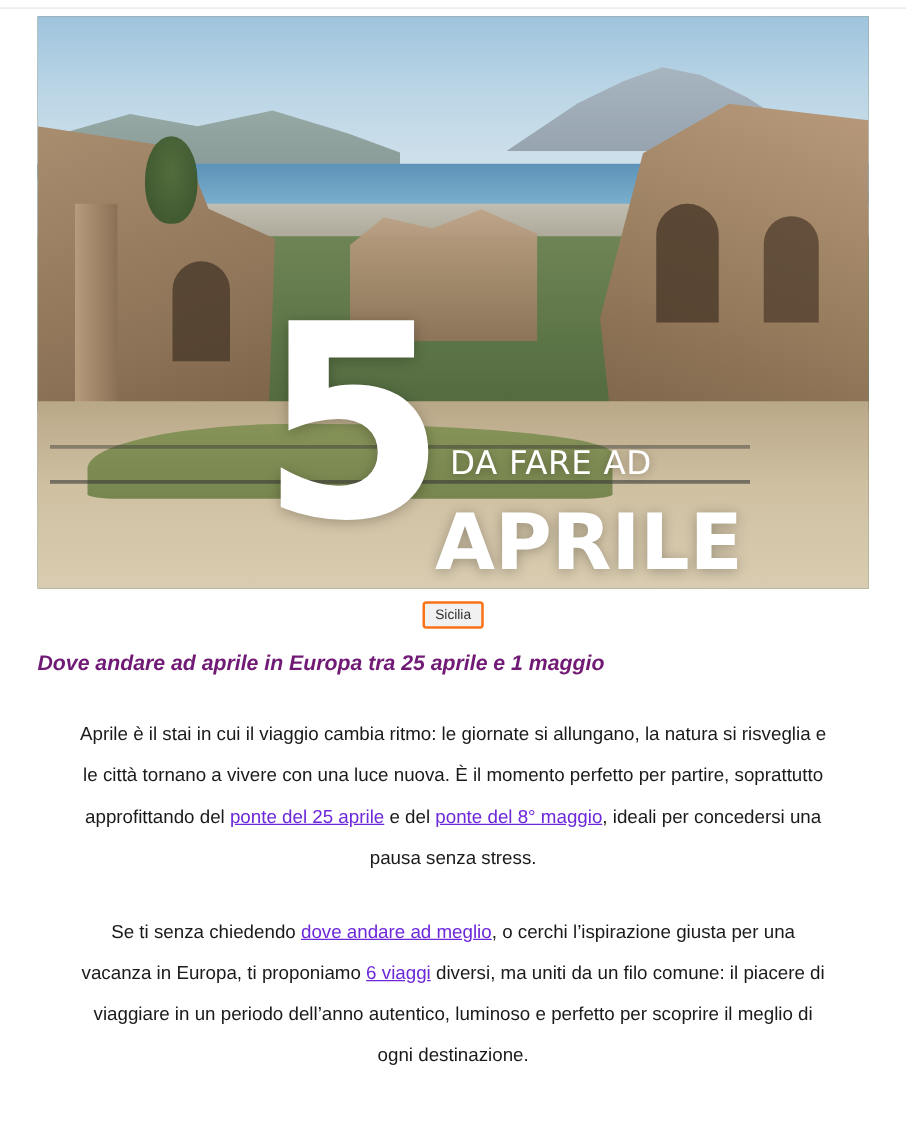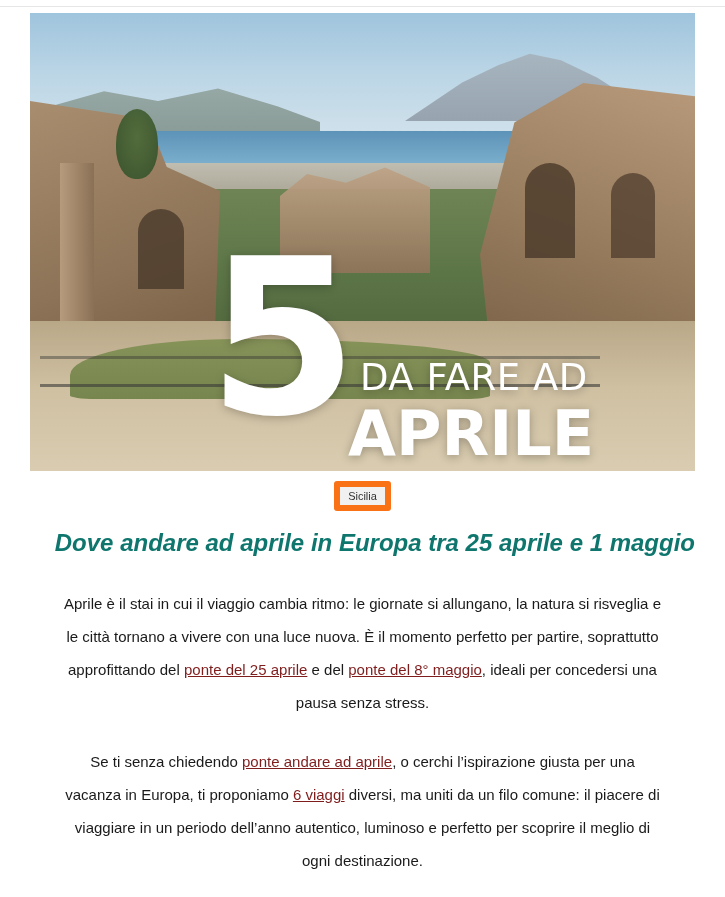--- a/index.html
+++ b/index.html
@@ -193,21 +193,21 @@
     font-weight: 700;
     letter-spacing: .5px;
     padding: 7px 14px 9px 14px;
     font-family: "DejaVu Sans", sans-serif;
   }
   .hero .line2 {
     position: absolute;
     left: 330px;
     top: 343px;
     color: #ffffff;
-    font-size: 37px;
+    font-size: 26px;
     font-weight: 400;
     letter-spacing: .5px;
     font-family: "DejaVu Sans", sans-serif;
     text-shadow: 0 2px 8px rgba(0,0,0,.3);
   }
   .hero .line3 {
     position: absolute;
     left: 318px;
     top: 384px;
     color: #ffffff;
@@ -221,57 +221,57 @@
   
   .caption-wrap {
     text-align: center;
     margin-top: 10px;
   }
   .caption {
     display: inline-block;
     font-size: 11px;
     color: #333333;
     background: #f1f1f1;
-    border: 6px solid #f97316;
+    border: 2px solid #f97316;
     border-radius: 3px;
     padding: 2px 8px;
     line-height: 14px;
   }
 
   
   h1.title {
     font-size: 26px;
     color: #123a6b;
     text-align: center;
     font-weight: 700;
     margin: 12px 0 0 0;
     letter-spacing: .1px;
   }
   h2.subtitle {
-    font-size: 24px;
-    color: #0f766e;
-    text-align: right;
+    font-size: 17px;
+    color: #701a75;
+    text-align: left;
     font-weight: 700;
     font-style: italic;
     margin: 18px 0 0 0;
   }
 
   
   .body-text {
     margin: 30px auto 0 auto;
     width: 600px;
     text-align: center;
     font-size: 15px;
     line-height: 33px;
     color: #1a1a1a;
   }
   .body-text p { margin: 0; }
   .body-text p + p { margin-top: 26px; }
   .body-text a {
-    color: #7f1d1d;
+    color: #6d28d9;
     text-decoration: underline;
   }
 </style>
 </head>
 <body>
 
 <div class="page">
 
   <div class="topbar"></div>
 
@@ -303,17 +303,17 @@
     </div>
 
     <div class="caption-wrap">
       <span class="caption">Sicilia</span>
     </div>
 
     <h2 class="subtitle">Dove andare ad aprile in Europa tra 25 aprile e 1 maggio</h2>
 
     <div class="body-text">
       <p><span>Aprile è il stai in cui il viaggio cambia ritmo: le giornate si allungano, la natura si risveglia e le città tornano a vivere con una luce nuova.</span><span> È il momento perfetto per partire, soprattutto approfittando del </span><a href="#">ponte del 25 aprile</a><span> e del </span><a href="#">ponte del 8° maggio</a><span>, ideali per concedersi una pausa senza stress.</span></p>
-      <p><span>Se ti senza chiedendo </span><a href="#">ponte andare ad aprile</a><span>, o cerchi l’ispirazione giusta per una vacanza in Europa, ti proponiamo </span><a href="#">6 viaggi</a><span> diversi, ma uniti da un filo comune: il piacere di viaggiare in un periodo dell’anno autentico, luminoso e perfetto per scoprire il meglio di ogni destinazione.</span></p>
+      <p><span>Se ti senza chiedendo </span><a href="#">dove andare ad meglio</a><span>, o cerchi l’ispirazione giusta per una vacanza in Europa, ti proponiamo </span><a href="#">6 viaggi</a><span> diversi, ma uniti da un filo comune: il piacere di viaggiare in un periodo dell’anno autentico, luminoso e perfetto per scoprire il meglio di ogni destinazione.</span></p>
     </div>
 
   </div>
 </div>
 
 </body></html>

